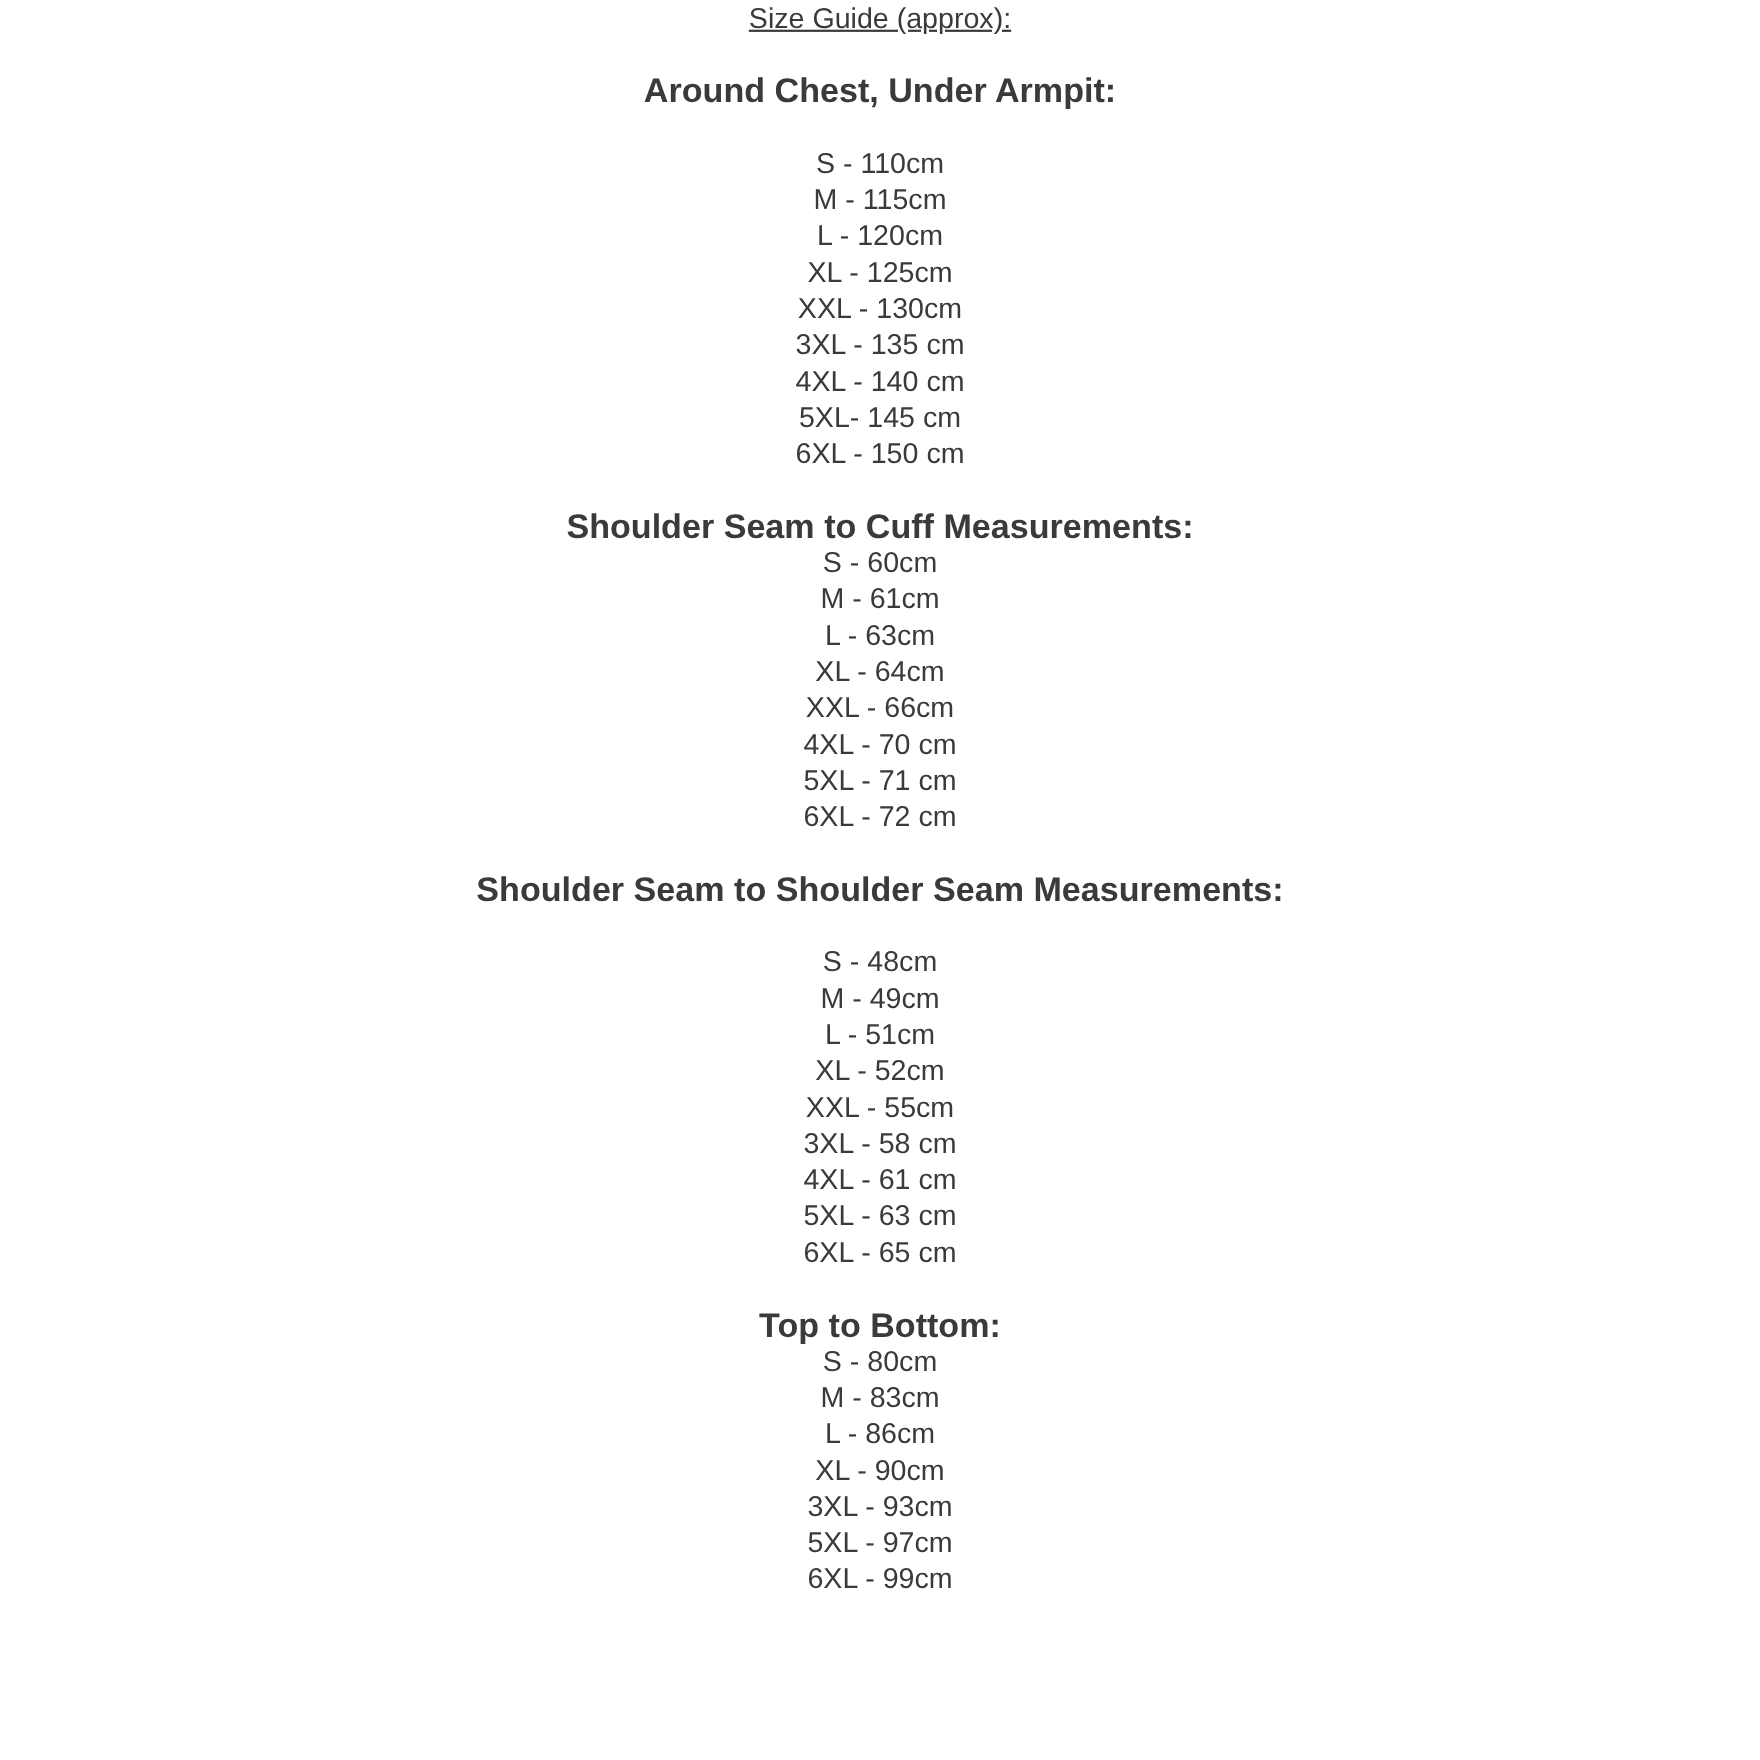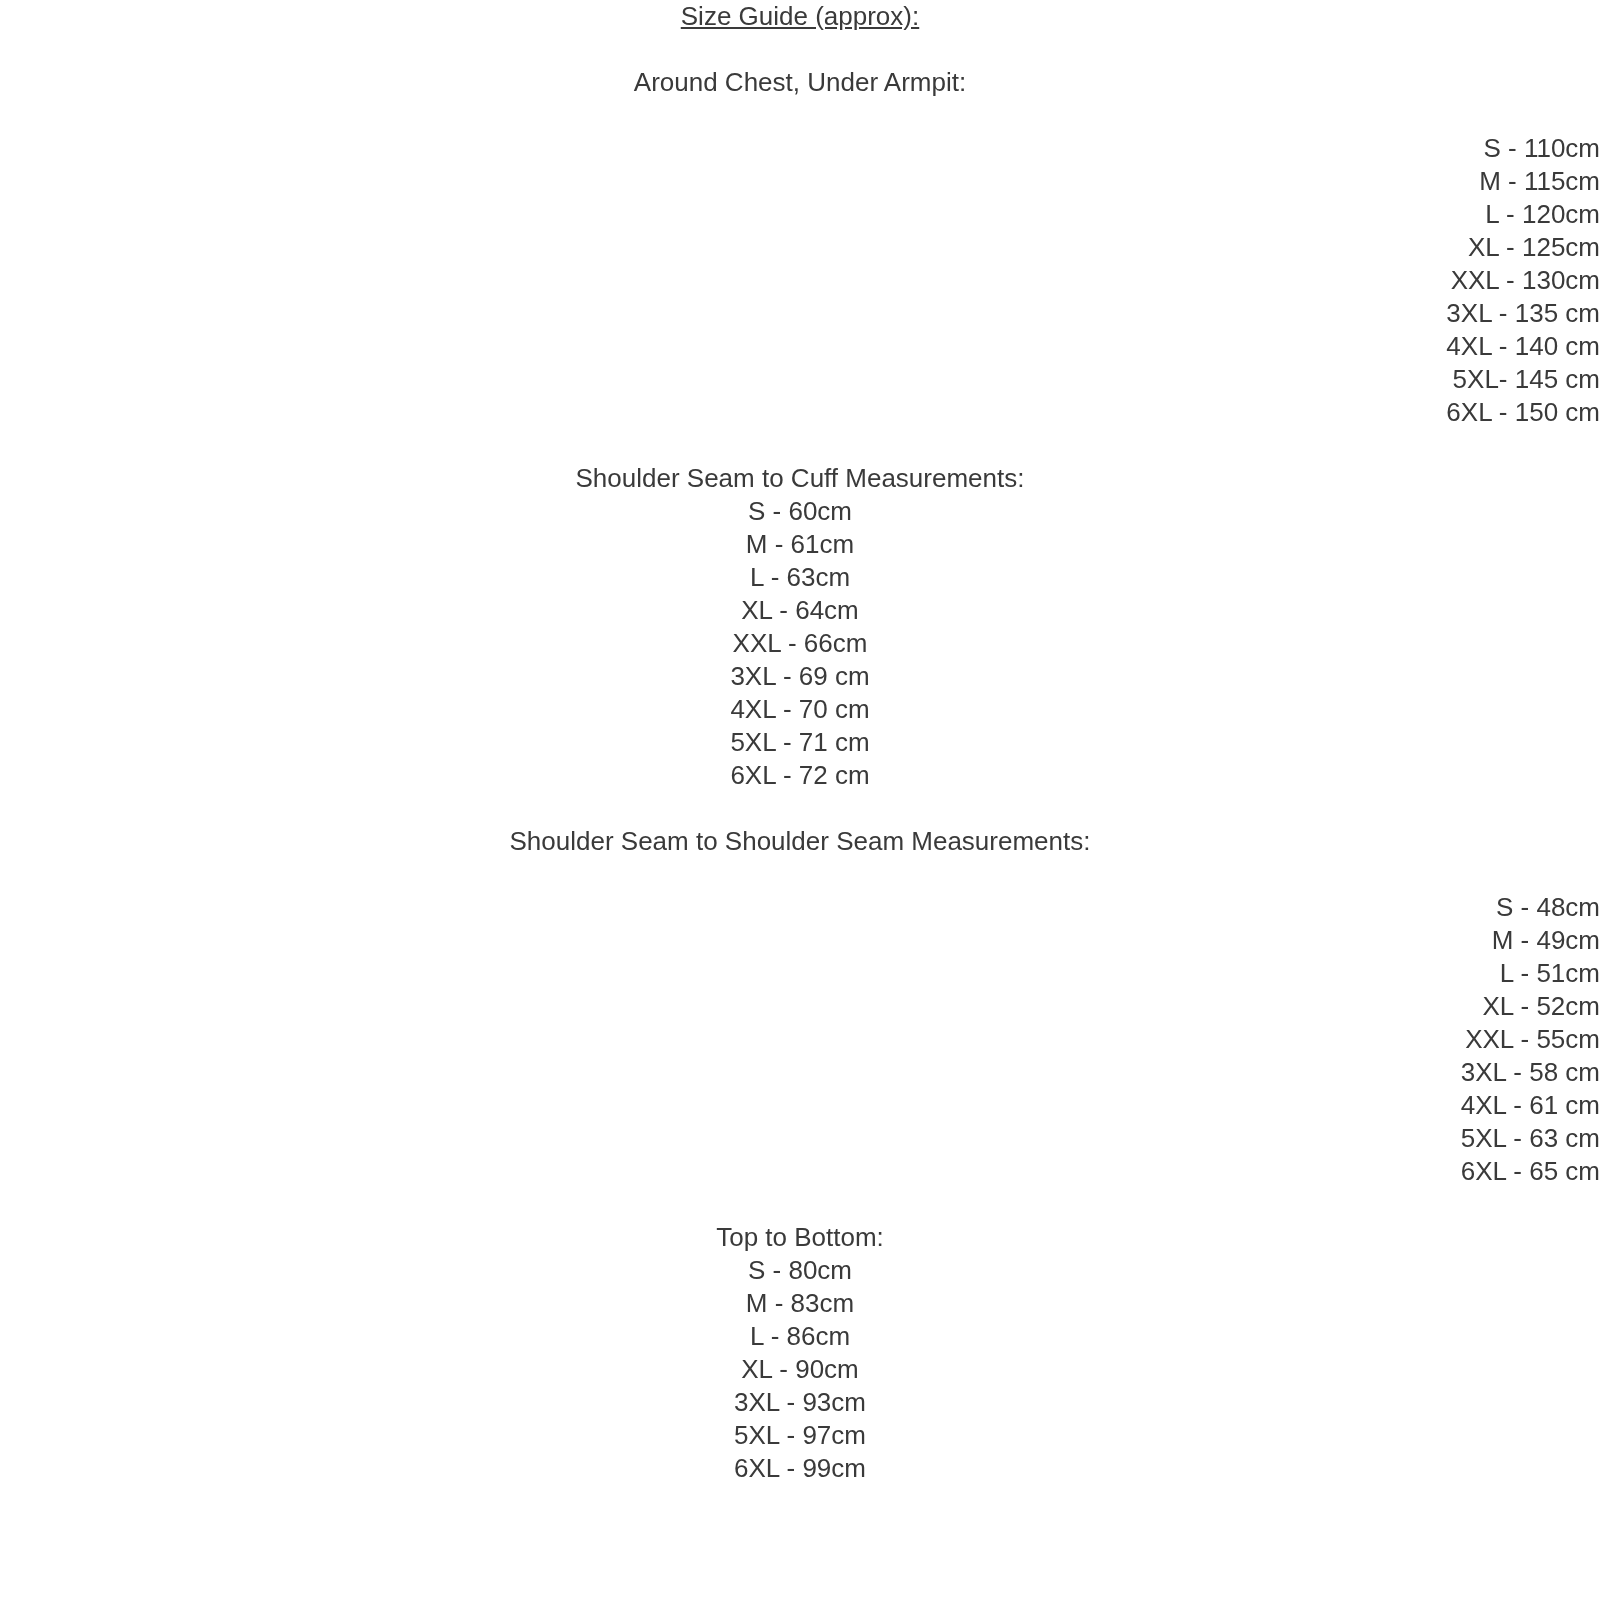--- a/index.html
+++ b/index.html
@@ -23,28 +23,27 @@
     text-decoration: underline;
     margin: 0 0 33px 0;
     font-weight: normal;
     font-size: 26px;
     line-height: 33px;
   }
   .section {
     margin-top: 33px;
   }
   .section-heading {
-    font-weight: normal;
-    font-size: 26px;
+    font-weight: bold;
+    font-size: 31px;
     line-height: 33px;
     margin: 0;
   }
   .section.gap-after-heading .items {
     margin-top: 33px;
-    text-align: right;
   }
   .measurement-line {
     line-height: 33px;
   }
 </style>
 </head>
 <body>
 
 <div class="doc">
 
@@ -66,21 +65,20 @@
   </div>
 
   <div class="section">
     <h2 class="section-heading">Shoulder Seam to Cuff Measurements:</h2>
     <div class="items">
         <div class="measurement-line">S - 60cm</div>
         <div class="measurement-line">M - 61cm</div>
         <div class="measurement-line">L - 63cm</div>
         <div class="measurement-line">XL - 64cm</div>
         <div class="measurement-line">XXL - 66cm</div>
-        <div class="measurement-line">3XL - 69 cm</div>
         <div class="measurement-line">4XL - 70 cm</div>
         <div class="measurement-line">5XL - 71 cm</div>
         <div class="measurement-line">6XL - 72 cm</div>
       </div>
   </div>
 
   <div class="section gap-after-heading">
     <h2 class="section-heading">Shoulder Seam to Shoulder Seam Measurements:</h2>
     <div class="items">
         <div class="measurement-line">S - 48cm</div>

